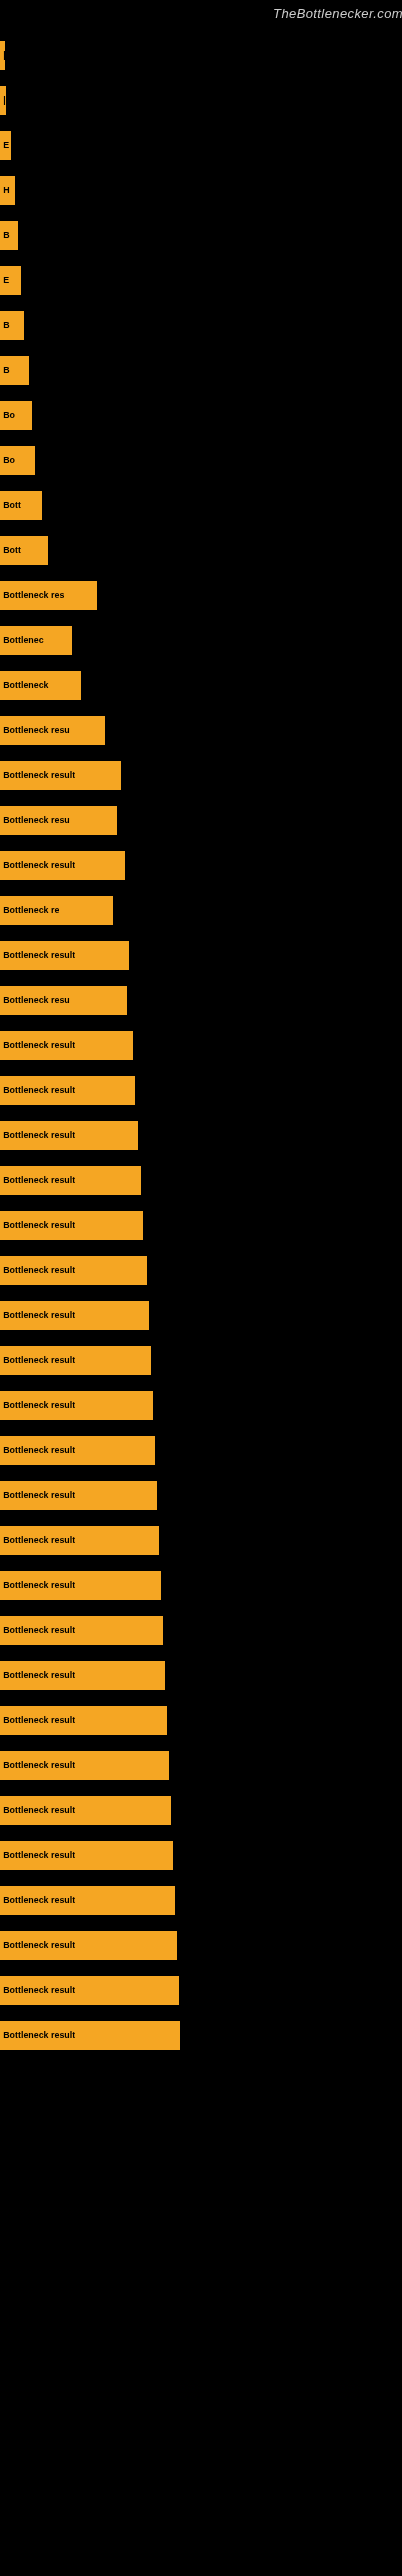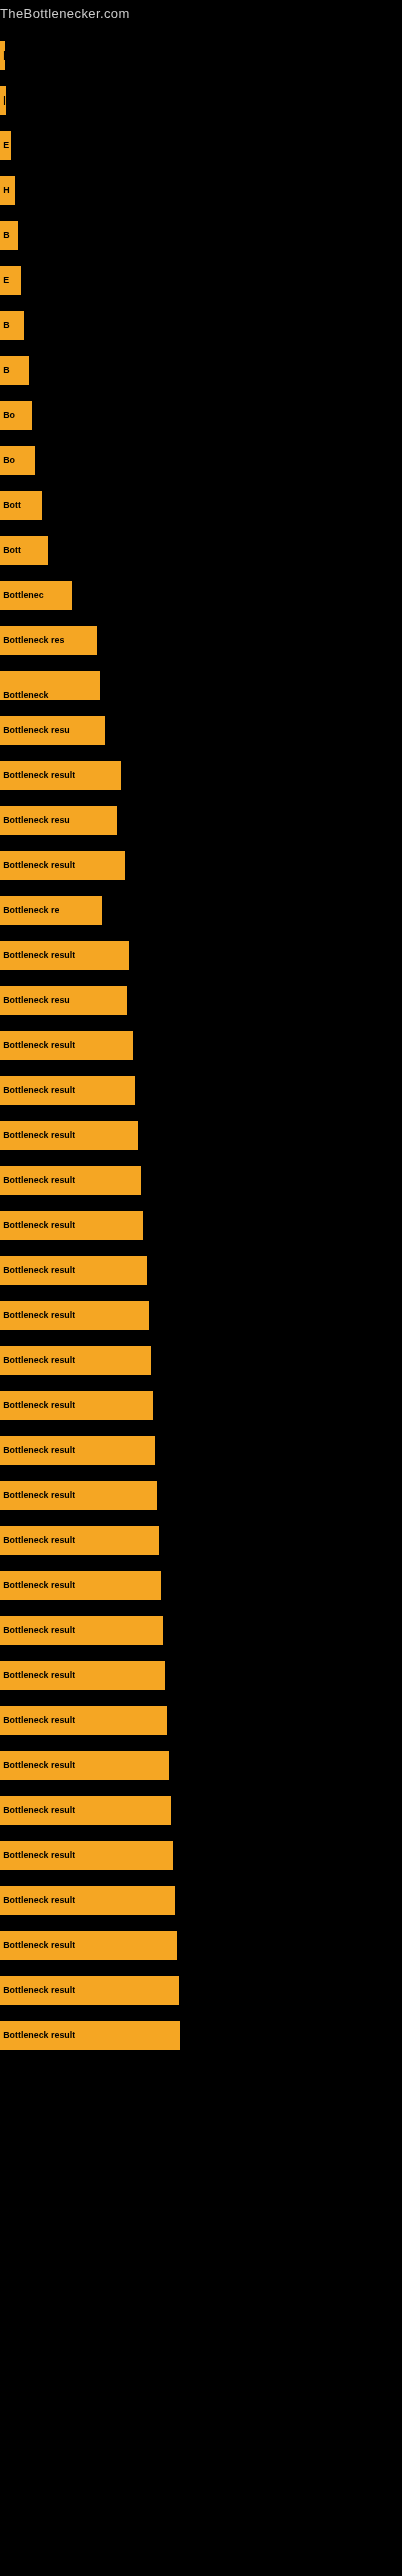--- a/index.html
+++ b/index.html
@@ -7,23 +7,24 @@
       background-color: #000;
       width: 403px;
       min-height: 2576px;
       font-family: Arial, sans-serif;
       position: relative;
       overflow-x: hidden;
     }
     .site-title {
       color: #ccc;
       font-size: 13px;
-      text-align: left;
+      text-align: right;
       padding: 6.4px 0 3.2px 0;
       letter-spacing: 0.4px;
+      font-style: italic;
     }
     .bars-container {
       display: flex;
       flex-direction: column;
       padding-top: 8px;
     }
     .bar-row {
       display: flex;
       align-items: center;
       margin-bottom: 0px;
@@ -106,31 +107,31 @@
       <div class="bar" style="width: 42px;">
         <span class="bar-label">Bott</span>
       </div>
     </div>
     <div class="bar-row">
       <div class="bar" style="width: 48px;">
         <span class="bar-label">Bott</span>
       </div>
     </div>
     <div class="bar-row">
+      <div class="bar" style="width: 97px;">
+        <span class="bar-label">Bottleneck res</span>
+      </div>
+    </div>
+    <div class="bar-row">
       <div class="bar" style="width: 72px;">
         <span class="bar-label">Bottlenec</span>
       </div>
     </div>
     <div class="bar-row">
-      <div class="bar" style="width: 97px;">
-        <span class="bar-label">Bottleneck res</span>
-      </div>
-    </div>
-    <div class="bar-row">
-      <div class="bar" style="width: 100px; align-items: flex-end;">
+      <div class="bar" style="width: 81px;">
         <span class="bar-label">Bottleneck</span>
       </div>
     </div>
     <div class="bar-row">
       <div class="bar" style="width: 105px;">
         <span class="bar-label">Bottleneck resu</span>
       </div>
     </div>
     <div class="bar-row">
       <div class="bar" style="width: 121px;">
@@ -141,21 +142,21 @@
       <div class="bar" style="width: 117px;">
         <span class="bar-label">Bottleneck resu</span>
       </div>
     </div>
     <div class="bar-row">
       <div class="bar" style="width: 125px;">
         <span class="bar-label">Bottleneck result</span>
       </div>
     </div>
     <div class="bar-row">
-      <div class="bar" style="width: 102px;">
+      <div class="bar" style="width: 113px;">
         <span class="bar-label">Bottleneck re</span>
       </div>
     </div>
     <div class="bar-row">
       <div class="bar" style="width: 129px;">
         <span class="bar-label">Bottleneck result</span>
       </div>
     </div>
     <div class="bar-row">
       <div class="bar" style="width: 127px;">

